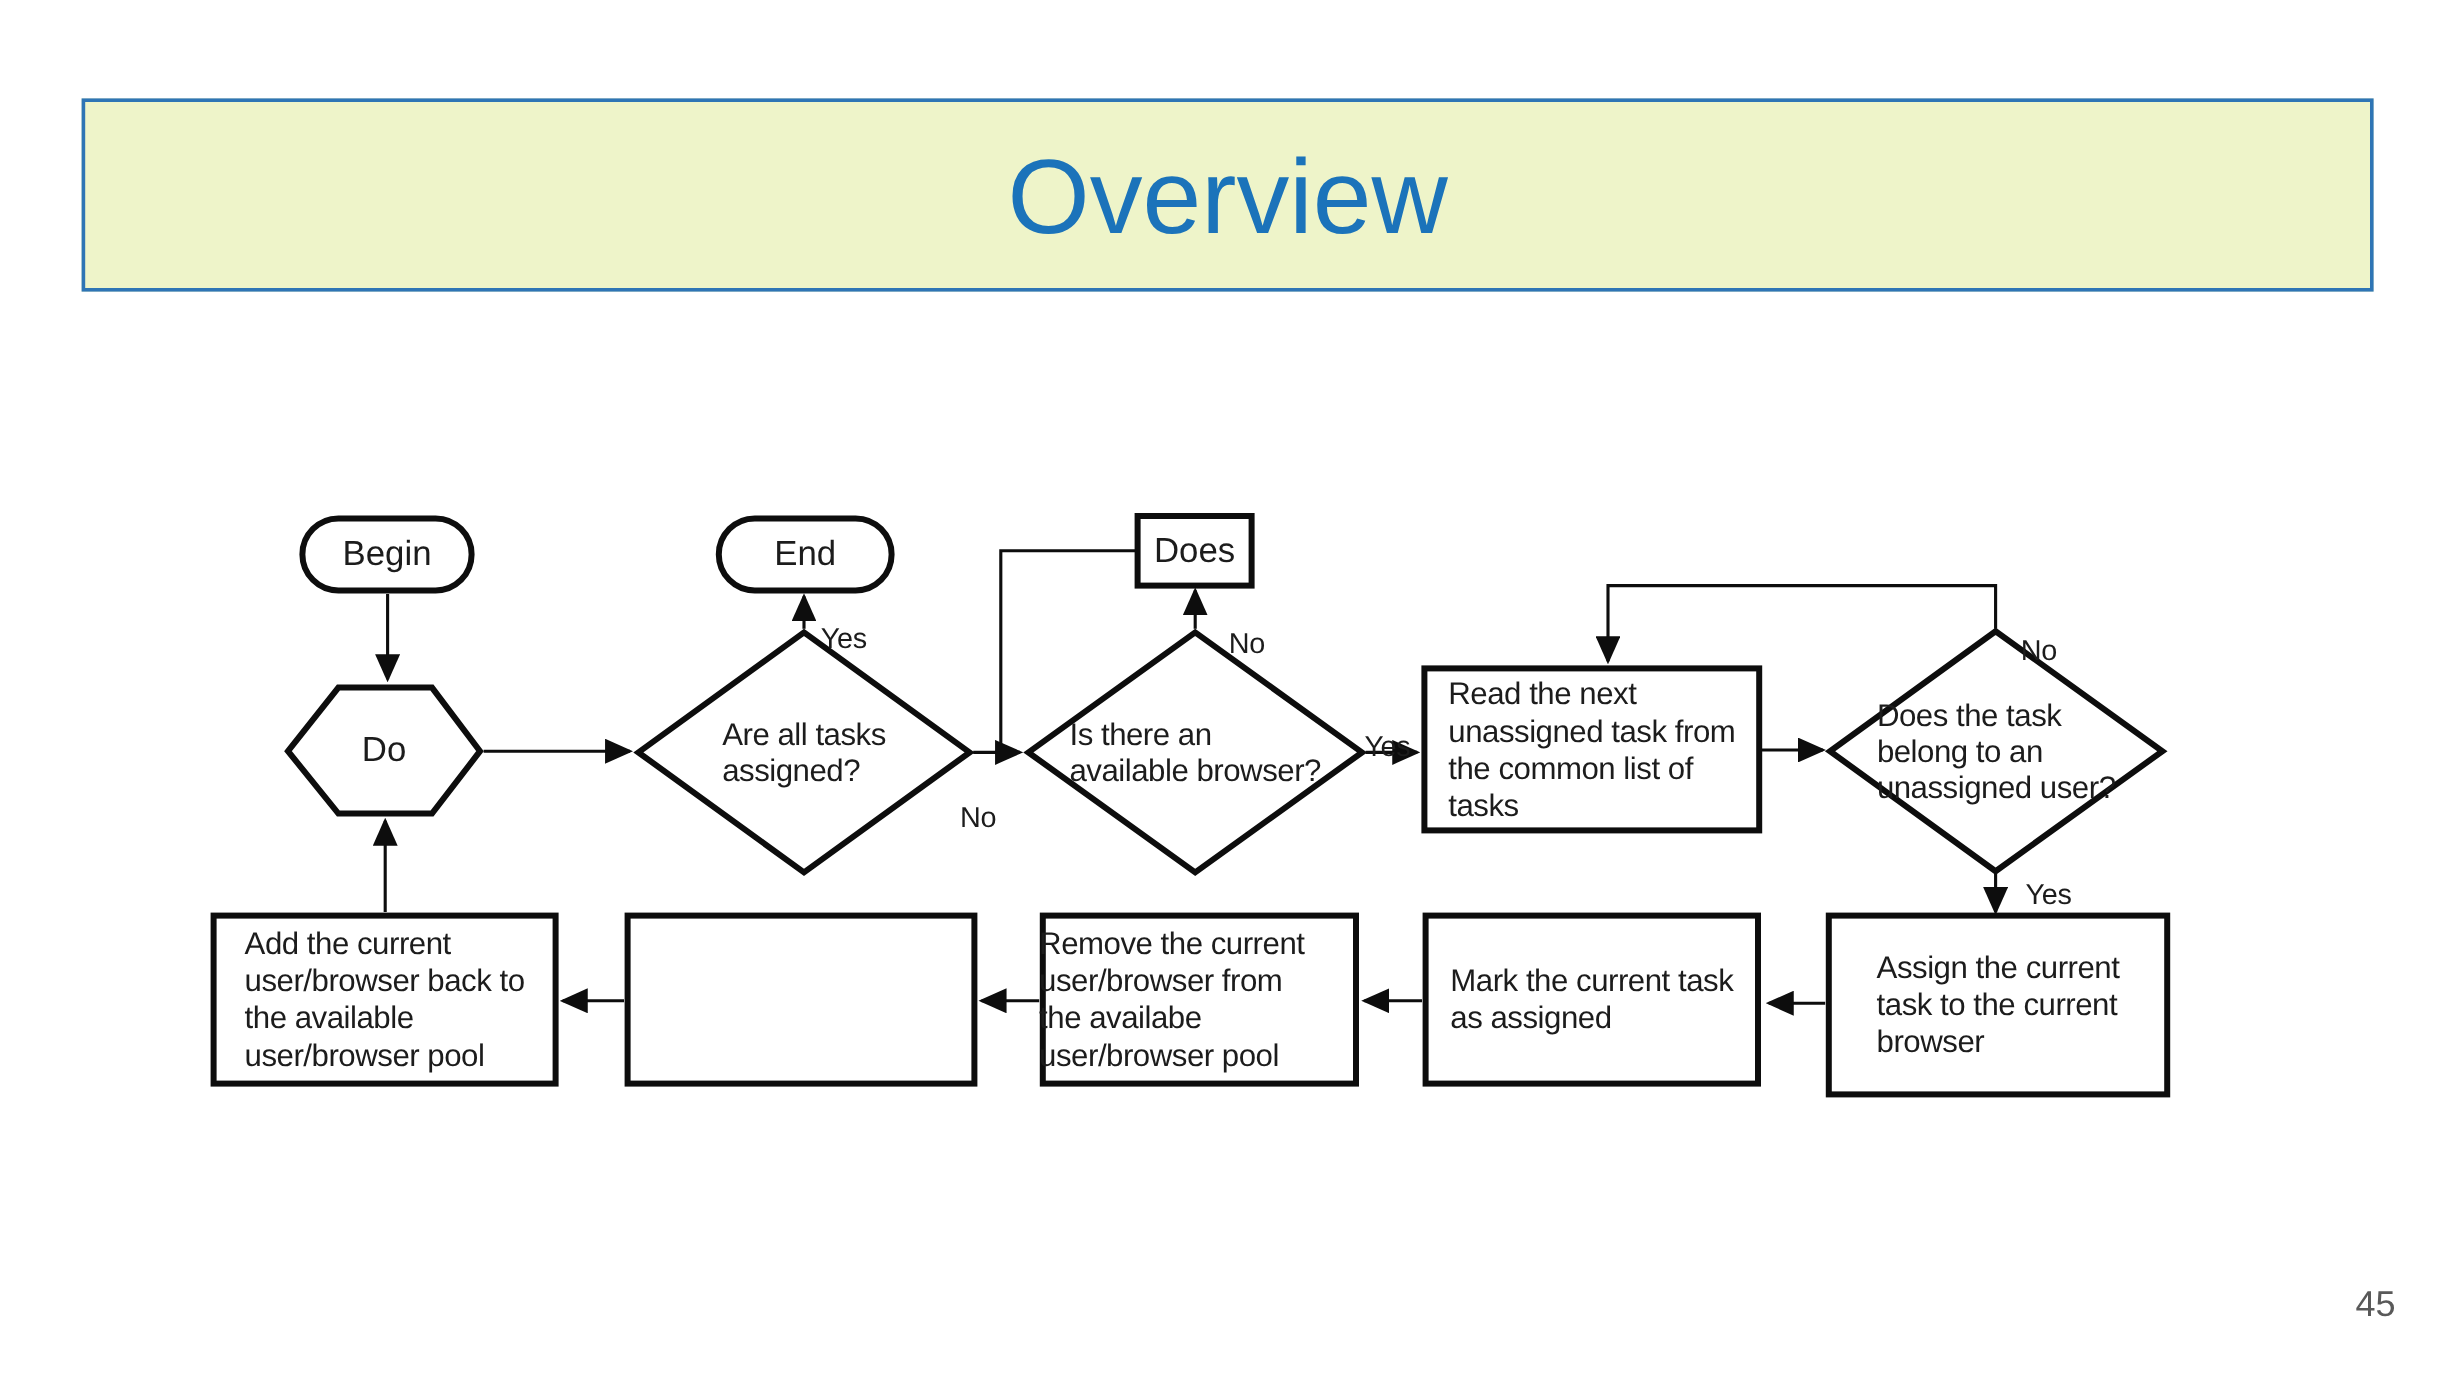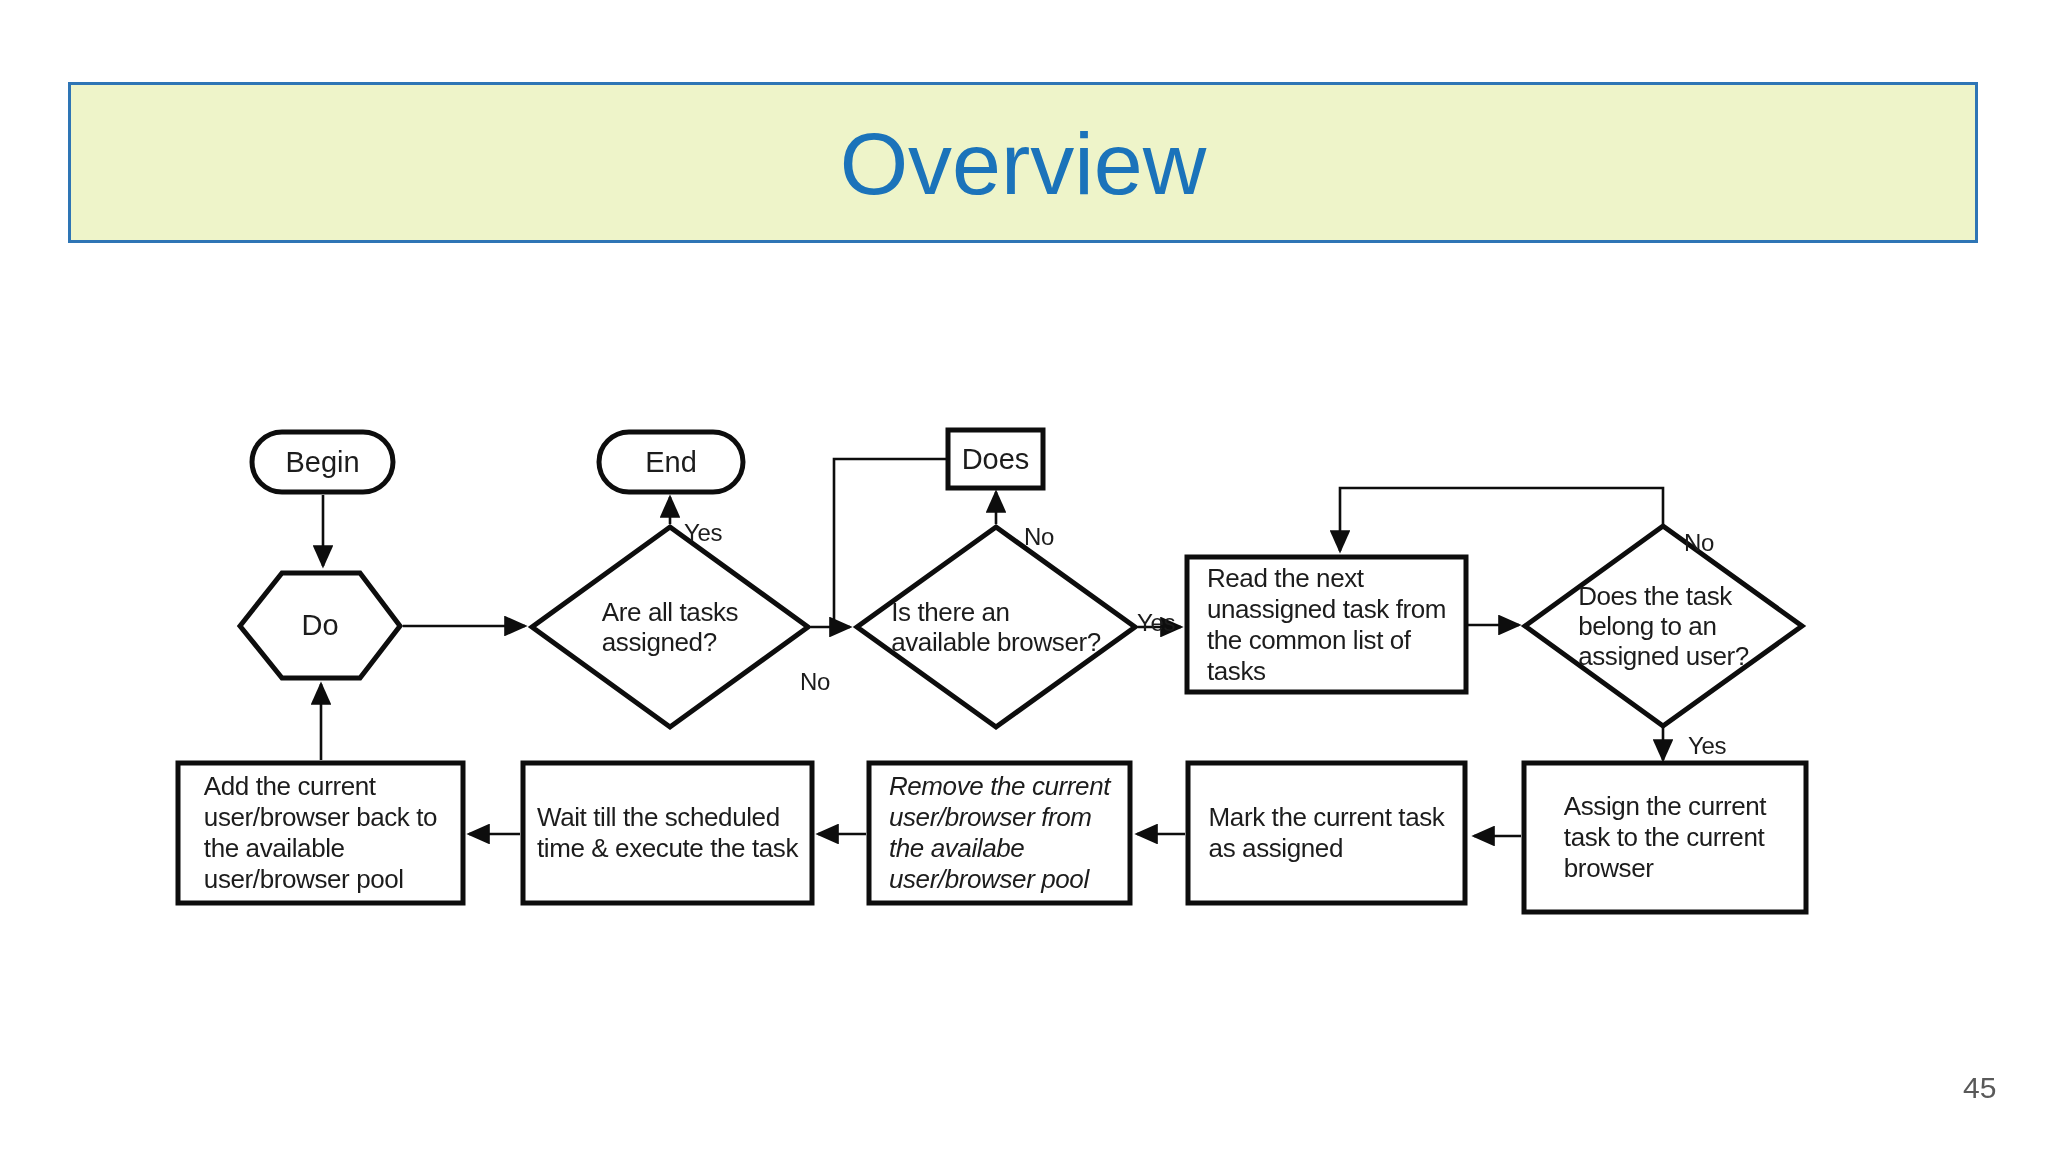--- a/index.html
+++ b/index.html
@@ -134,28 +134,26 @@
   <div class="node-label diamond" style="left:532px; top:527px; width:276px; height:200px;">Are all tasks
 assigned?</div>
   <div class="node-label diamond" style="left:857px; top:527px; width:278px; height:200px;">Is there an
 available browser?</div>
   <div class="node-label" style="left:1187px; top:557px; width:279px; height:135px;">Read the next
 unassigned task from
 the common list of
 tasks</div>
   <div class="node-label diamond" style="left:1525px; top:526px; width:277px; height:200px;">Does the task
 belong to an
-assigned user?</div>
+unassigned user?</div>
   <div class="node-label" style="left:178px; top:763px; width:285px; height:140px;">Add the current
 user/browser back to
 the available
 user/browser pool</div>
-  <div class="node-label" style="left:523px; top:763px; width:289px; height:140px;">Wait till the scheduled
-time &amp; execute the task</div>
-  <div class="node-label" style="left:869px; top:763px; width:261px; height:140px;font-style:italic;">Remove the current
+  <div class="node-label" style="left:846px; top:763px; width:261px; height:140px;">Remove the current
 user/browser from
 the availabe
 user/browser pool</div>
   <div class="node-label" style="left:1188px; top:763px; width:277px; height:140px;">Mark the current task
 as assigned</div>
   <div class="node-label" style="left:1524px; top:763px; width:282px; height:149px;">Assign the current
 task to the current
 browser</div>
 
   <div class="edge-label" style="left:684px; top:496px;">Yes</div>

